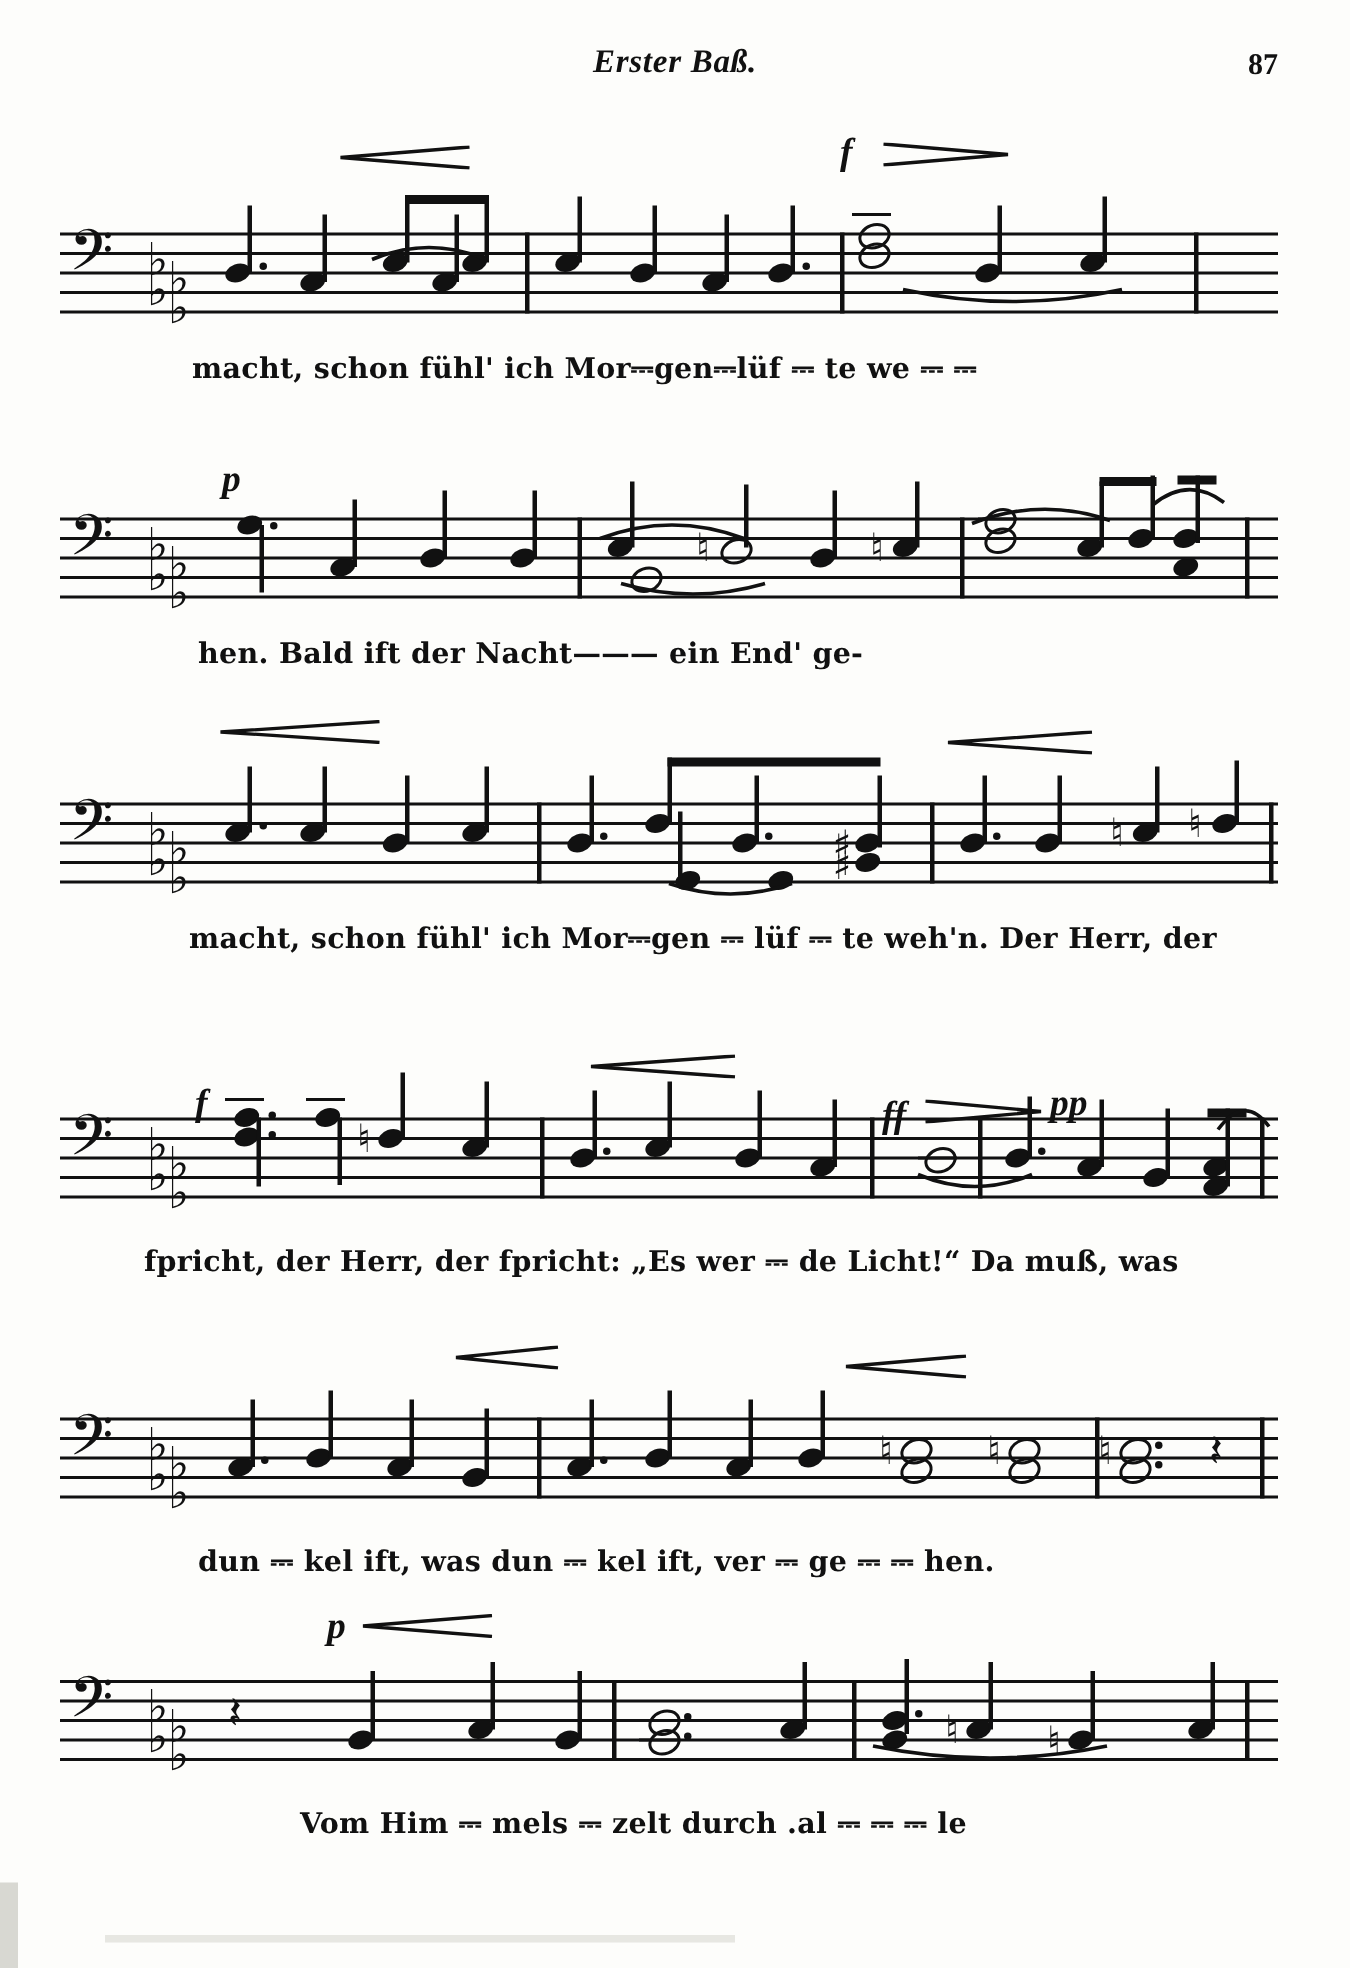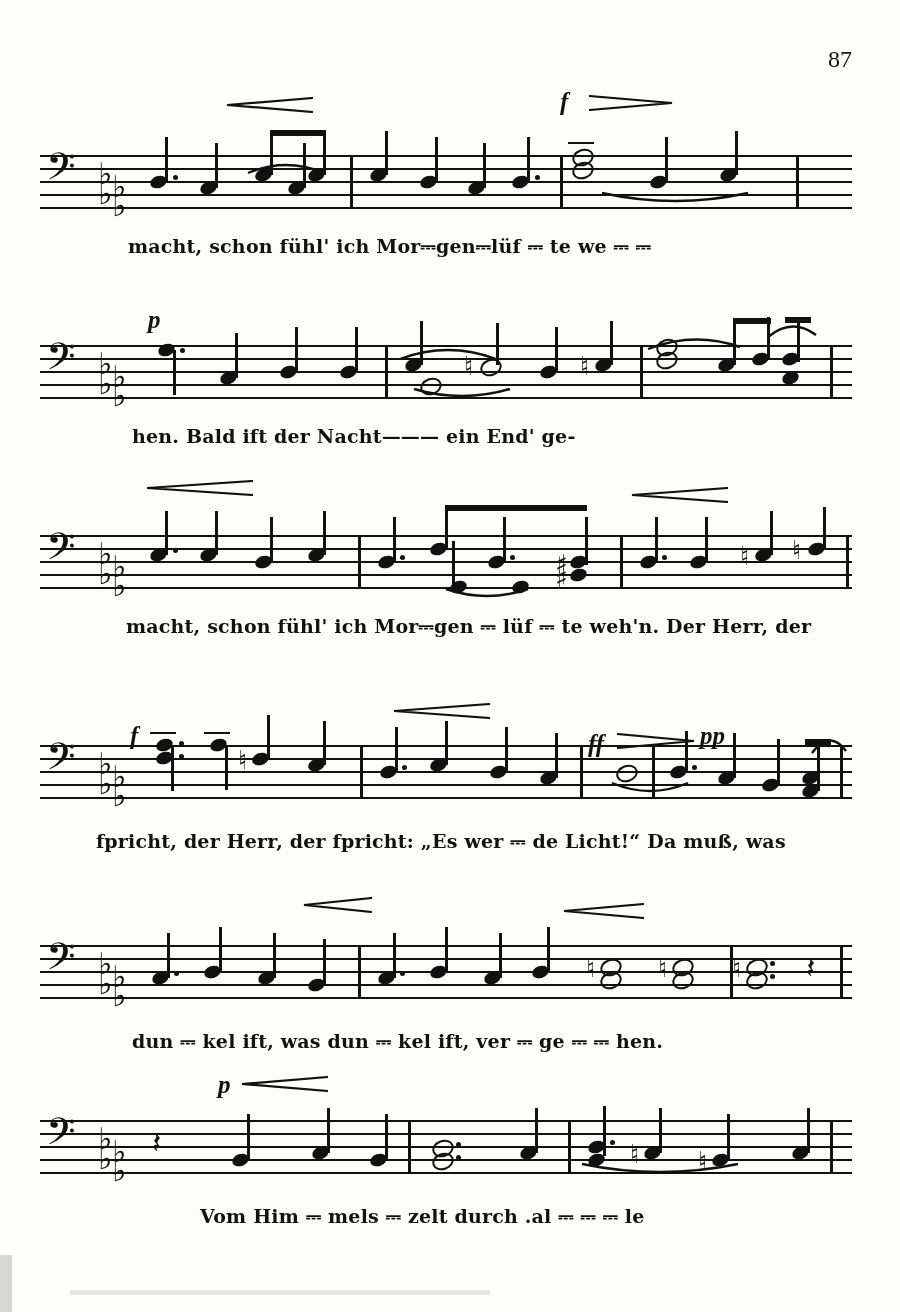--- a/index.html
+++ b/index.html
@@ -35,24 +35,24 @@
     text-align: center;
     font-family: "Liberation Serif", serif;
     font-weight: bold;
     font-style: italic;
     font-size: 22px;
     letter-spacing: 0.5px;
   }
   .page-number {
     position: absolute;
     right: 48px;
-    top: 18px;
+    top: 4px;
     font-family: "Liberation Serif", serif;
-    font-size: 24px;
-    font-weight: normal;
+    font-size: 20px;
+    font-weight: bold;
   }
   
   .system {
     position: absolute;
     left: 40px;
     width: 812px;
   }
   .staff {
     position: absolute;
     left: 0;
@@ -181,20 +181,21 @@
     position: absolute;
     background: #d8d8d2;
   }
 </style>
 </head>
 <body>
 
 <div class="page">
 
   <div class="header">
+    <div class="header-title">Erster Baß.</div>
     <div class="page-number">87</div>
   </div>
 
   <div class="system" style="top:155px;">
     <div class="staff">
       <div class="line l0"></div>
       <div class="line l1"></div>
       <div class="line l2"></div>
       <div class="line l3"></div>
       <div class="line l4"></div>

